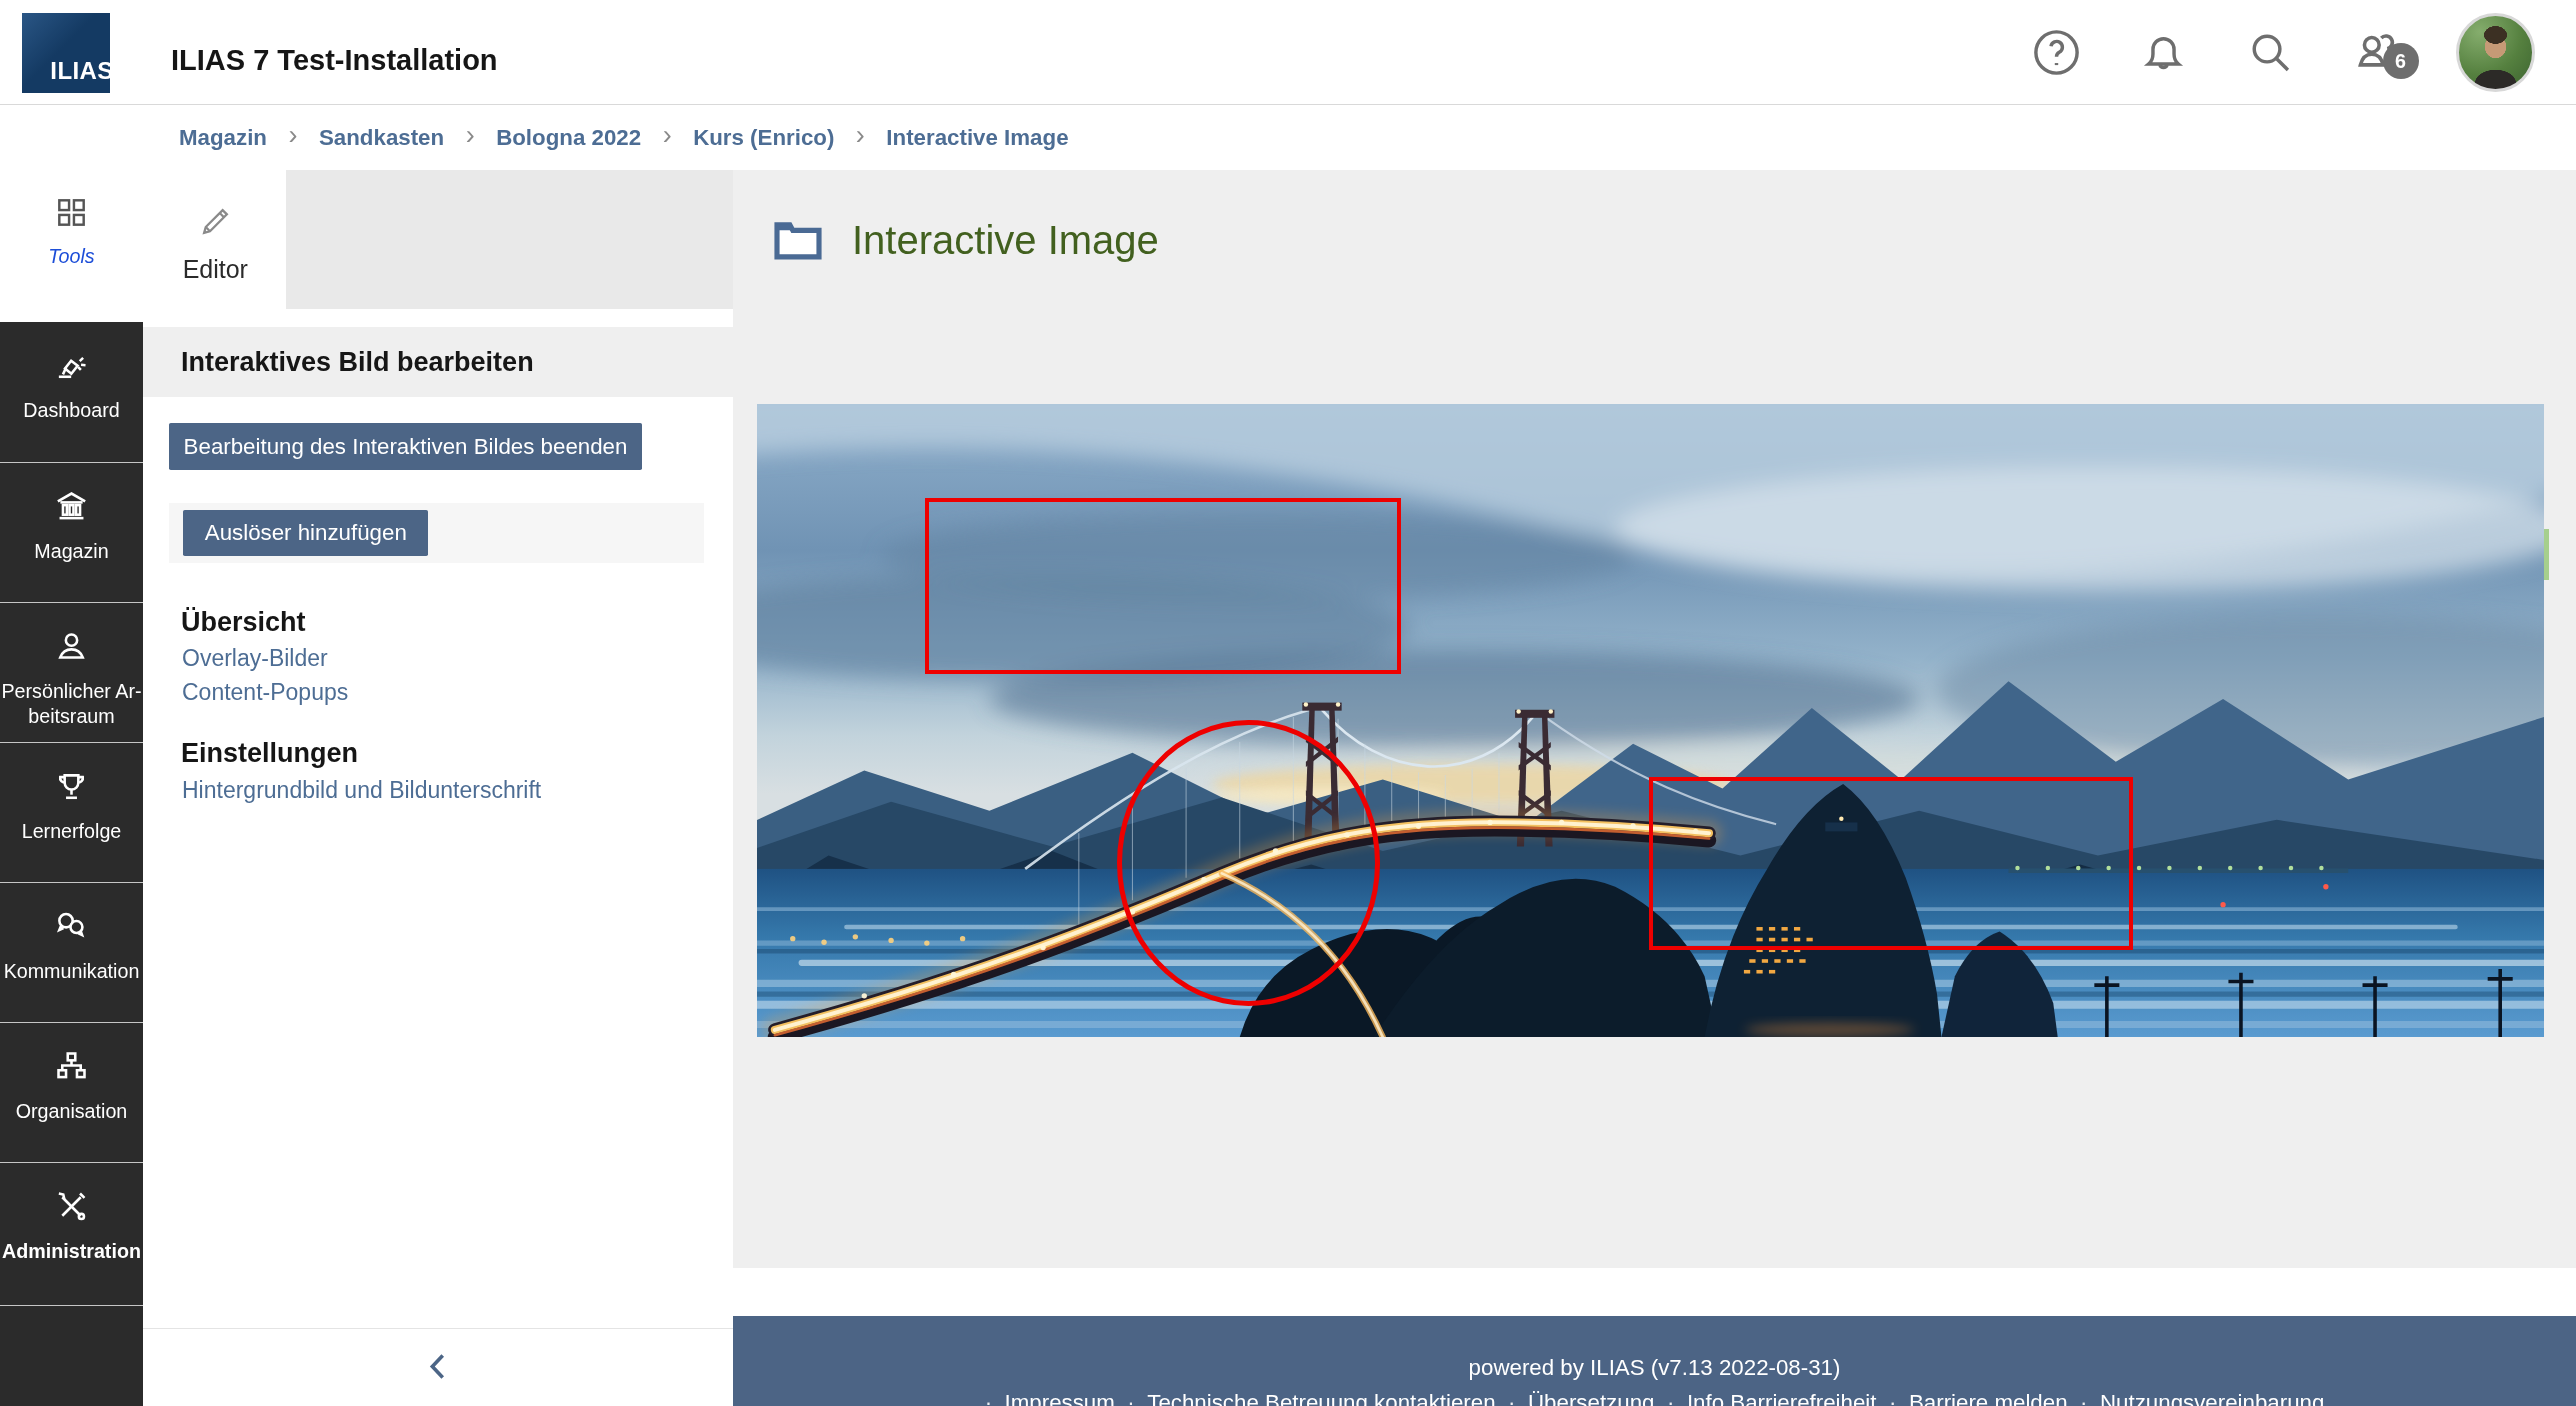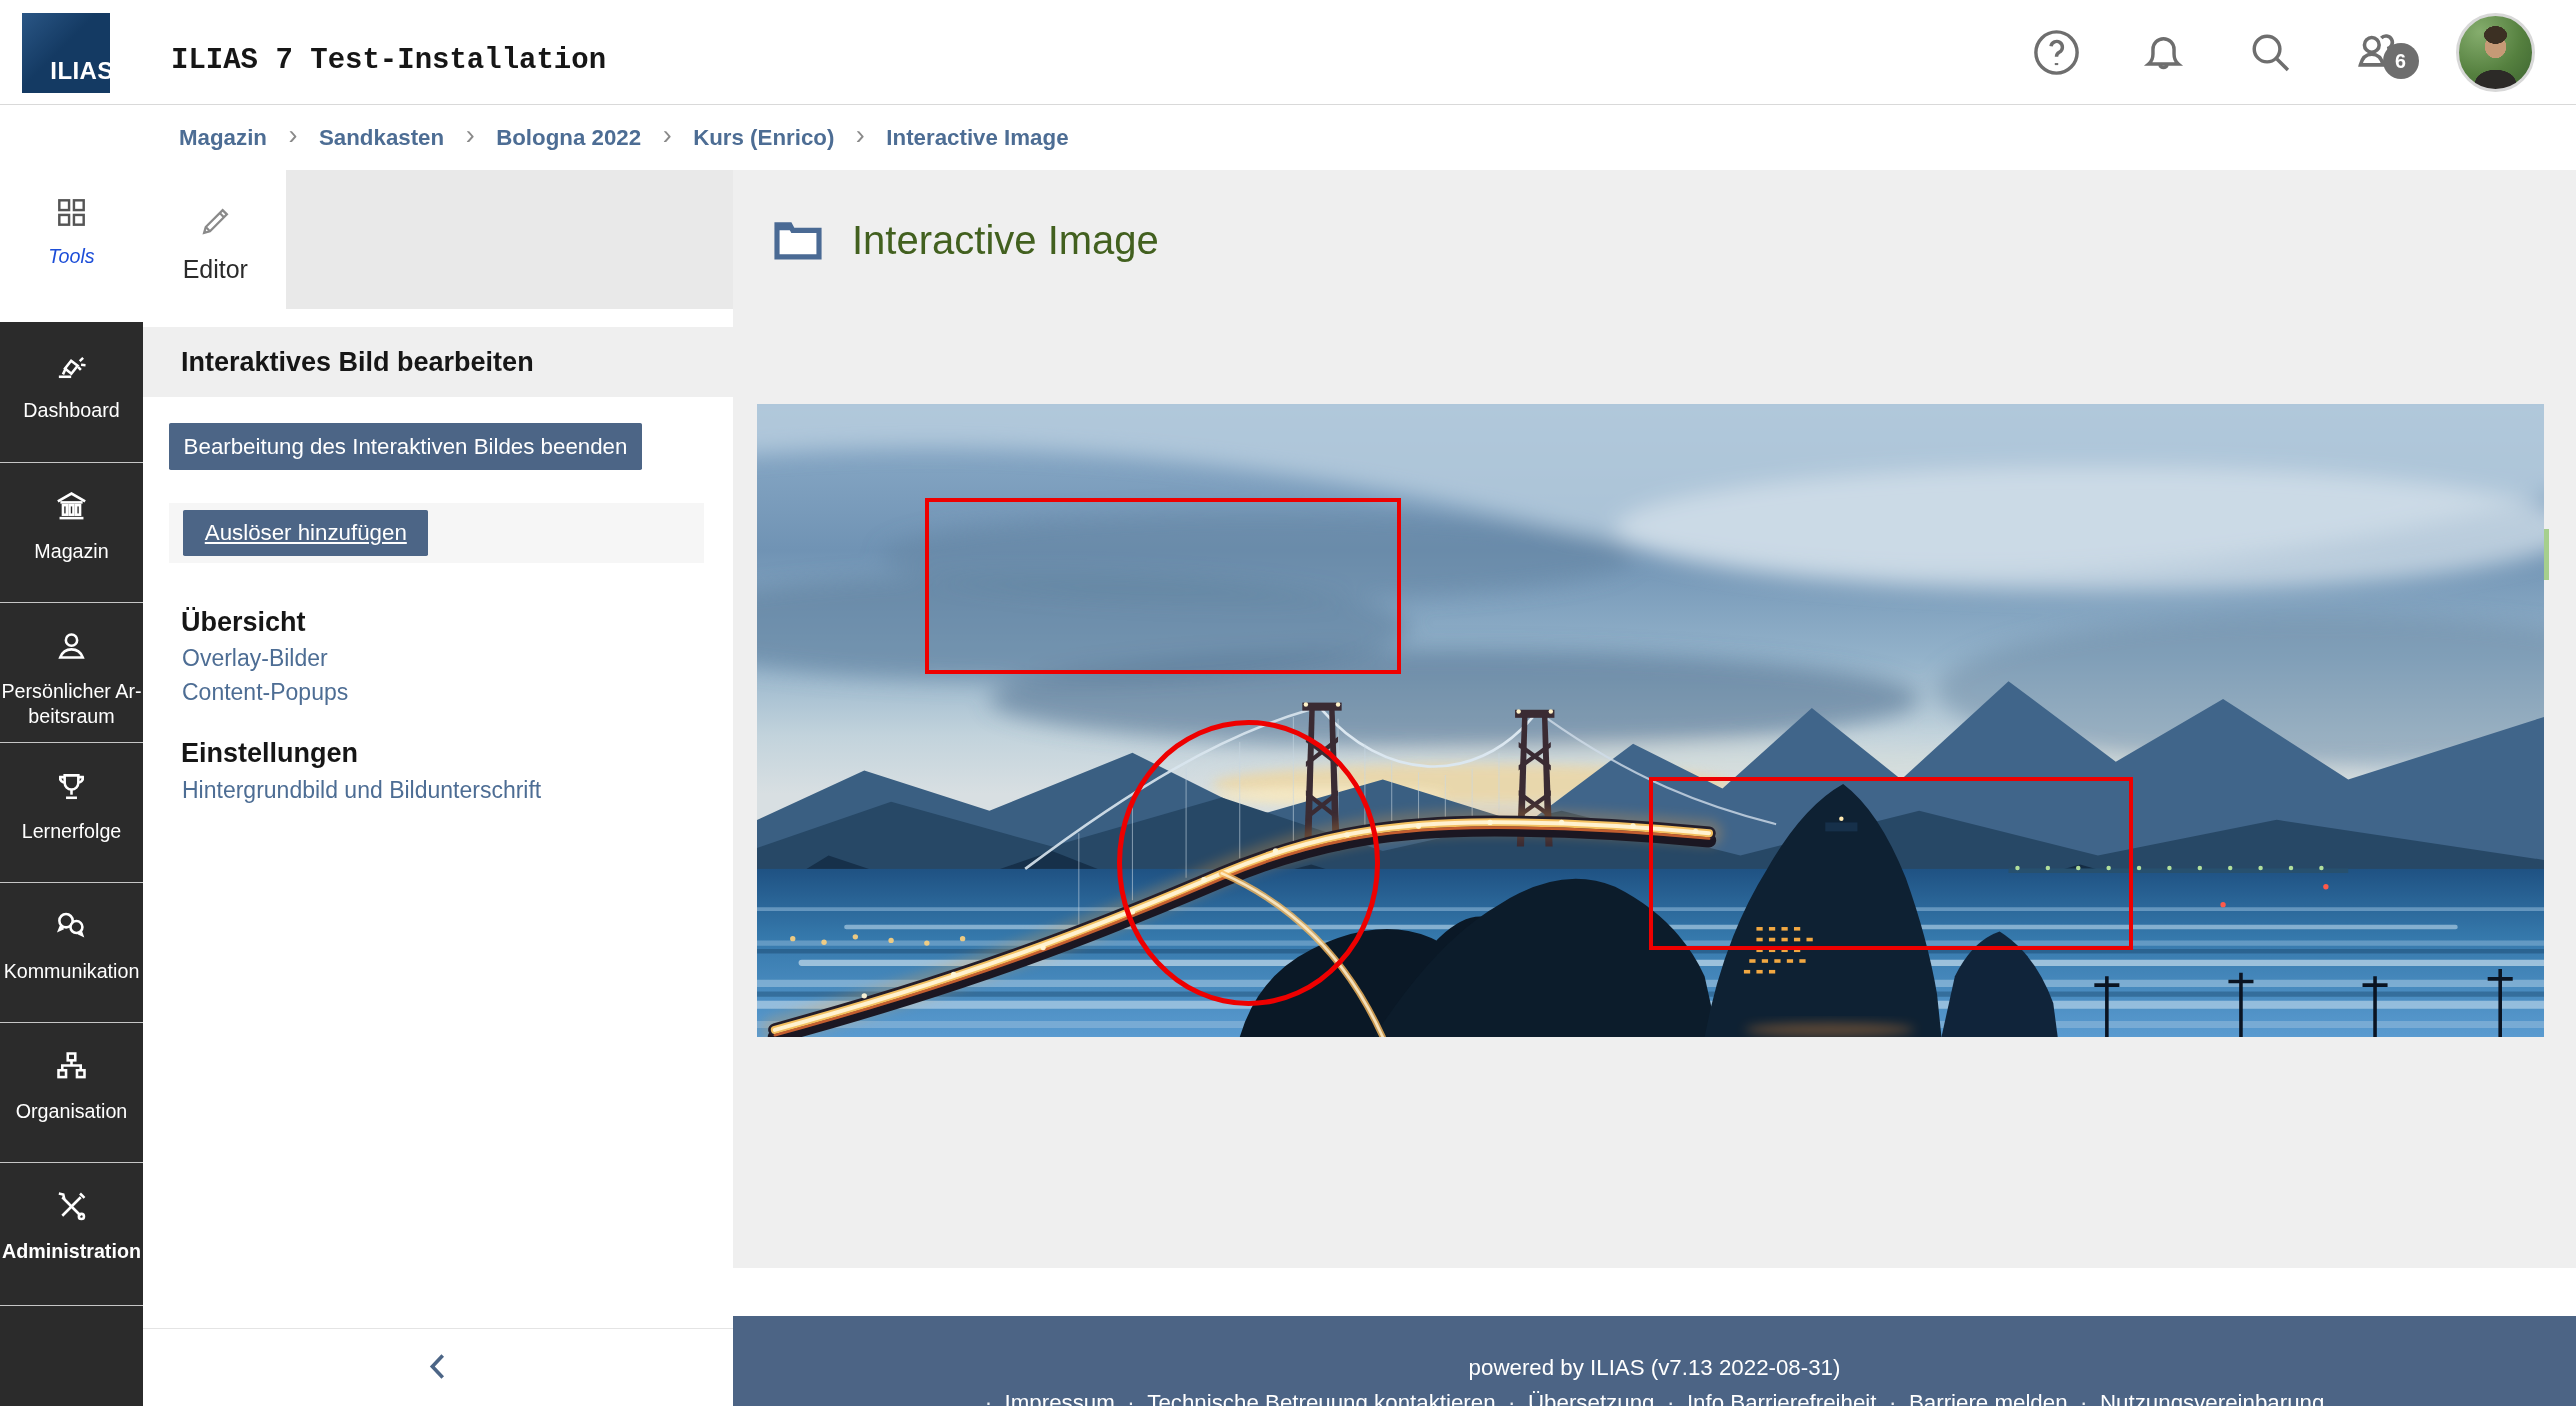--- a/index.html
+++ b/index.html
@@ -9,21 +9,21 @@
     background:#fff;
   }
   
   .header{position:absolute;left:0;top:0;width:2576px;height:105px;background:#fff;
     border-bottom:1.8px solid #d9d9d9;display:flex;align-items:center;box-sizing:border-box;}
   .logo{position:absolute;left:21.5px;top:12.5px;width:88px;height:80px;
     background:linear-gradient(135deg,#2a5685 0%,var(--logo,#143a63) 45%);
     color:#fff;font-weight:700;font-size:24px;display:flex;align-items:flex-end;justify-content:center;
     padding-bottom:7.2px;box-sizing:border-box;letter-spacing:0.4px;padding-left:33px;}
   .app-title{position:absolute;left:171px;top:0;height:121px;display:flex;align-items:center;
-    font-size:29px;font-weight:700;font-family:Liberation Mono, monospace;}
+    font-size:29px;font-weight:700;}
   .header-icons{position:absolute;right:41px;top:0;height:105px;display:flex;align-items:center;gap:50px;}
   .hicon{width:57px;height:57px;display:flex;align-items:center;justify-content:center;position:relative;cursor:pointer;}
   .hicon svg{stroke:var(--icon-gray,#6e6e6e);fill:none;stroke-width:1.5;}
   .badge{position:absolute;right:-12.5px;bottom:1.8px;width:36px;height:36px;border-radius:50%;
     background:var(--icon-gray,#6e6e6e);color:#fff;font-size:19.7px;font-weight:700;
     display:flex;align-items:center;justify-content:center;}
   .avatar{width:79px;height:79px;border-radius:50%;border:3.6px solid #d8d8d8;box-sizing:border-box;overflow:hidden;cursor:pointer;
     background:
       radial-gradient(ellipse 26% 20% at 50% 26%, #3c3023 60%, rgba(0,0,0,0) 61%),
       radial-gradient(ellipse 24% 26% at 50% 42%, #c69a76 60%, rgba(0,0,0,0) 62%),
@@ -54,21 +54,21 @@
     padding-top:32px;box-sizing:border-box;cursor:pointer;}
   .tab svg{stroke:#8a8a8a;fill:none;stroke-width:1.4;}
   .tab .tablabel{font-size:25px;color:#2b2b2b;margin-top:10.7px;}
   .tabfiller{flex:1;background:#e9e9e9;}
   .panel-heading{margin-top:18px;height:70px;background:var(--page-bg,#efefef);
     display:flex;align-items:center;padding-left:38px;font-size:27px;font-weight:700;}
   .btn{background:var(--accent,#4c6586);color:#fff;font-size:22.3px;border:none;
     display:flex;align-items:center;justify-content:center;cursor:pointer;border-radius:1.8px;}
   .btn-finish{margin:26px 0 0 26px;width:473px;height:47px;}
   .toolbar{margin:33px 0 0 26px;width:535px;height:60px;background:#f6f6f6;display:flex;align-items:center;}
-  .btn-add{margin-left:14.3px;width:245px;height:46px;text-decoration:underline;}
+  .btn-add{margin-left:14.3px;width:245px;height:46px;}
   .section-title{font-size:27px;font-weight:700;margin:44px 0 5.4px 38px;}
   .section-title.second{margin-top:32px;}
   .plink{font-size:23px;color:var(--link,#4d6d94);margin:7.2px 0 0 39px;cursor:pointer;width:fit-content;}
   .panel-bottom{position:absolute;left:0;bottom:0;width:590px;height:79px;border-top:1.8px solid #e4e4e4;
     display:flex;align-items:center;justify-content:center;box-sizing:border-box;background:#fff;}
   .panel-bottom svg{stroke:var(--accent,#4c6586);fill:none;stroke-width:2.2;cursor:pointer;}
   
   .main{position:absolute;left:733px;top:170px;width:1843px;height:1098px;background:var(--page-bg,#efefef);}
   .page-title-row{position:absolute;left:41px;top:47px;display:flex;align-items:center;}
   .page-title{color:var(--title-green,#42601f);font-size:40px;margin-left:30px;}

